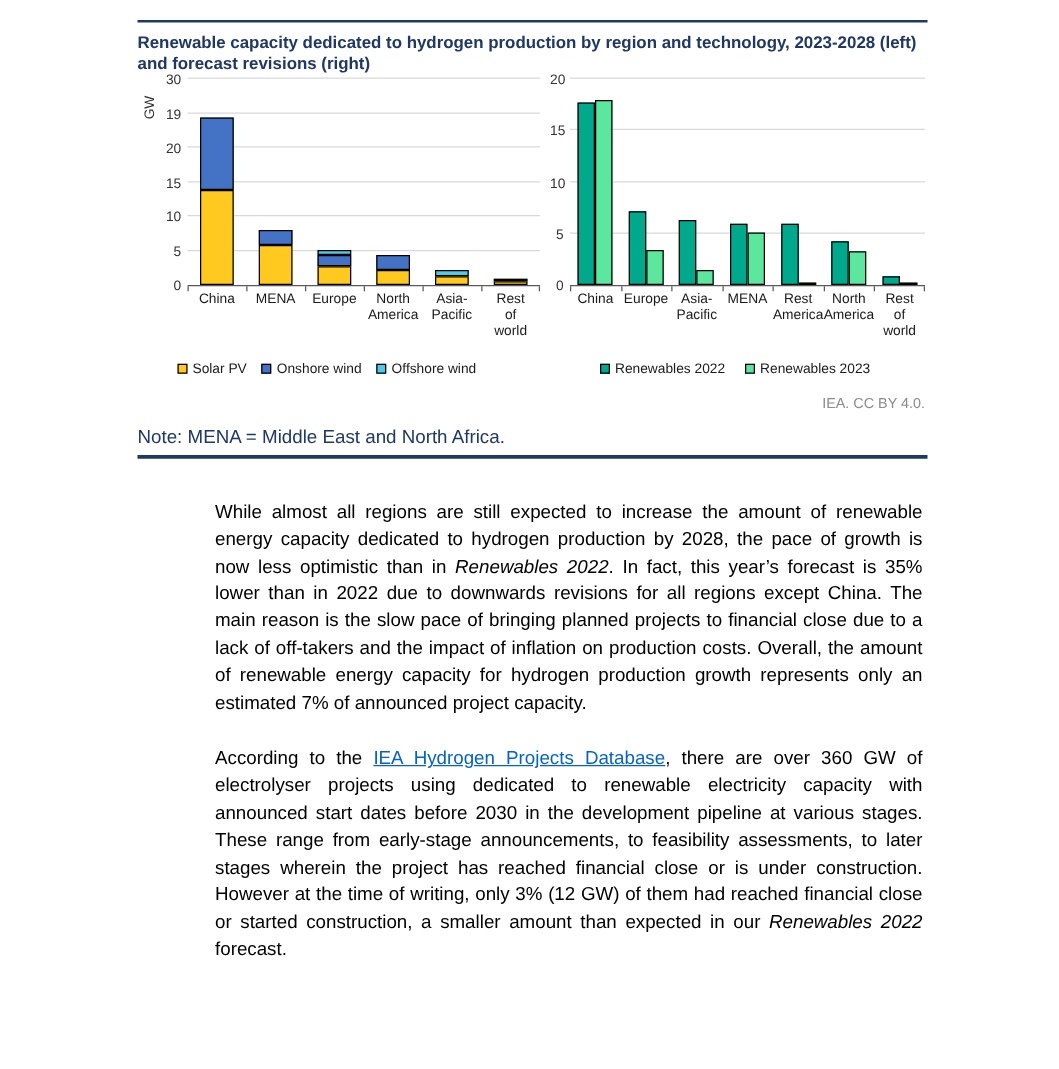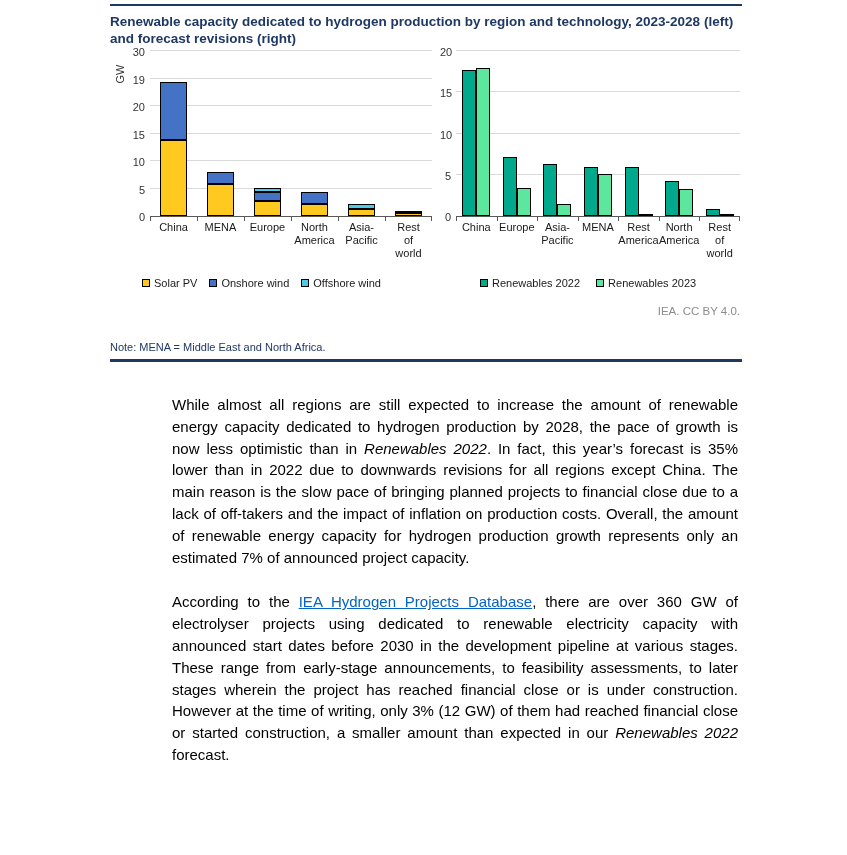--- a/index.html
+++ b/index.html
@@ -1,21 +1,21 @@
 <!DOCTYPE html>
 <html><head>
 <meta charset="utf-8">
 <style>
   * { box-sizing: border-box; }
   html, body { margin: 0; padding: 0; background: #ffffff; }
   .page {
     position: relative; width: 847px; height: 855px; overflow: hidden;
     background: #ffffff; font-family: "Liberation Sans", sans-serif;
   }
-  .figure-block { margin-left: 110px; width: 632px; padding-top: 4px; }
+  .figure-block { margin-left: 110px; width: 632px; padding-top: 16px; }
   .top-rule { height: 2px; background: #1F3864; }
   .fig-title {
     margin: 7px 0 4px 0; font-size: 13.5px; line-height: 17px;
     font-weight: bold; color: #1F3864;
   }
   .charts-row { display: flex; margin-top: 5px; }
   .chart { position: relative; }
   #chart-left  { width: 330px; }
   #chart-right { width: 302px; }
   .plot {
@@ -44,21 +44,21 @@
     text-align: center; font-size: 11px; line-height: 13px; color: #1A1A1A;
   }
   .xlabel div { white-space: nowrap; text-align: center; }
   .legend { display: flex; align-items: center; margin-top: 12px; font-size: 11px; color: #1A1A1A; }
   .legend-item { display: flex; align-items: center; }
   .swatch {
     display: inline-block; width: 8px; height: 8px;
     border: 1px solid #000000; margin-right: 4px; flex: none;
   }
   .attribution { text-align: right; color: #8C8C8C; font-size: 11.5px; margin-top: 16px; padding-right: 2px; }
-  .note { color: #1F3864; font-size: 11px; margin-top: 24px; }
+  .note { color: #1F3864; font-size: 15px; margin-top: 12px; }
   .bottom-rule { height: 3px; background: #1F3864; margin-top: 6px; }
   .body-text {
     margin: 32px 0 0 172px; width: 566px;
     font-size: 15px; line-height: 21.8px; text-align: justify; color: #000000;
   }
   .body-text p { margin: 0 0 23px 0; }
   .italic { font-style: italic; }
   .body-text a { color: #0563C1; }
 </style>
 </head>

